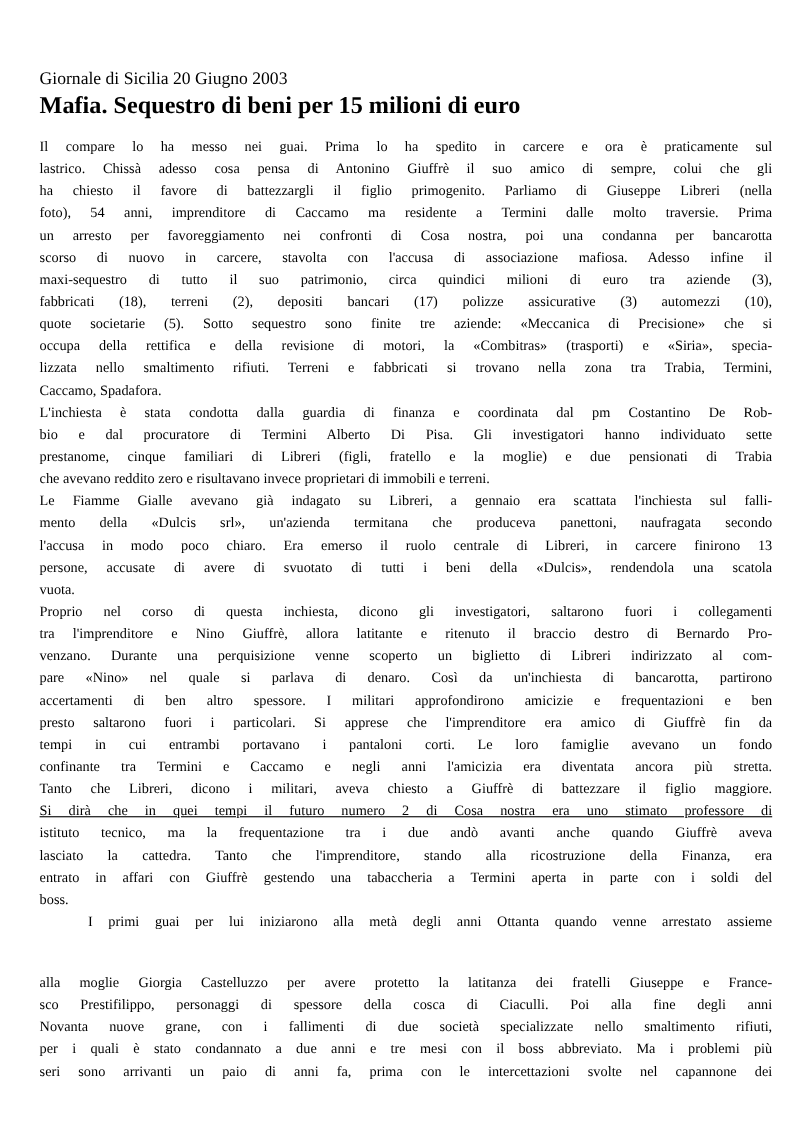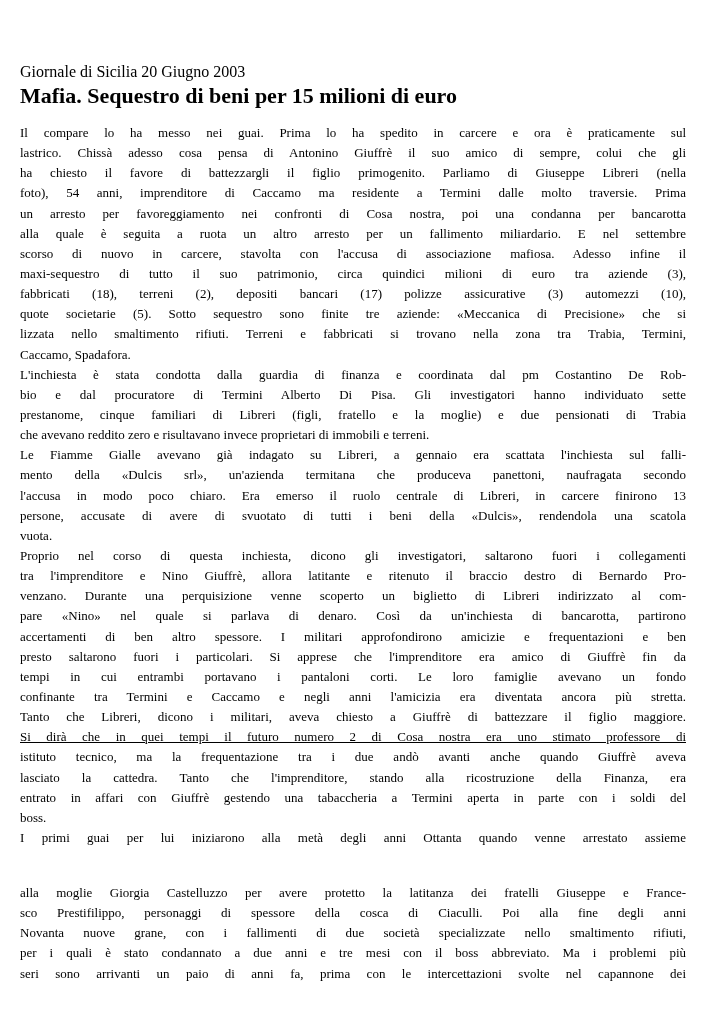--- a/index.html
+++ b/index.html
@@ -1,40 +1,40 @@
 <!DOCTYPE html>
 <html><head>
 <meta charset="utf-8">
 <style>
   html, body { margin: 0; padding: 0; background: #ffffff; }
   body { width: 725px; height: 1024px; position: relative; overflow: hidden; color: #000; font-family: "Liberation Serif", serif; }
-  .page { position: absolute; left: 20px; top: 62px; width: 666px; }
+  .page { position: absolute; left: 36px; top: 62px; width: 666px; }
   .source { font-size: 16px; line-height: 20px; margin: 0; white-space: nowrap; }
   .headline { font-size: 22px; font-weight: bold; line-height: 26px; margin: 1px 0 0 0; white-space: nowrap; }
   .body { margin-top: 14px; }
   .line { font-size: 13px; line-height: 20.15px; height: 20.15px; text-align: justify; text-align-last: justify; white-space: nowrap; overflow: visible; }
   .line.last { text-align-last: left; }
 </style>
 </head>
 <body>
 
 <div class="page">
   <p class="source">Giornale di Sicilia 20 Giugno 2003</p>
   <h1 class="headline">Mafia. Sequestro di beni per 15 milioni di euro</h1>
   <div class="body" id="article-body">
       <div class="line" style="white-space: normal;">Il compare lo ha messo nei guai. Prima lo ha spedito in carcere e ora è praticamente sul</div>
       <div class="line" style="white-space: normal;">lastrico. Chissà adesso cosa pensa di Antonino Giuffrè il suo amico di sempre, colui che gli</div>
       <div class="line" style="white-space: normal;">ha chiesto il favore di battezzargli il figlio primogenito. Parliamo di Giuseppe Libreri (nella</div>
       <div class="line" style="white-space: normal;">foto), 54 anni, imprenditore di Caccamo ma residente a Termini dalle molto traversie. Prima</div>
       <div class="line" style="white-space: normal;">un arresto per favoreggiamento nei confronti di Cosa nostra, poi una condanna per bancarotta</div>
-      <div class="line" style="white-space: normal;">alla quale è seguita a ruota un altro arresto per un fallimento miliardario. E nel settembre</div>
       <div class="line" style="white-space: normal;">scorso di nuovo in carcere, stavolta con l'accusa di associazione mafiosa. Adesso infine il</div>
       <div class="line" style="white-space: normal;">maxi-sequestro di tutto il suo patrimonio, circa quindici milioni di euro tra aziende (3),</div>
       <div class="line" style="white-space: normal;">fabbricati (18), terreni (2), depositi bancari (17) polizze assicurative (3) automezzi (10),</div>
       <div class="line" style="white-space: normal;">quote societarie (5). Sotto sequestro sono finite tre aziende: «Meccanica di Precisione» che si</div>
+      <div class="line" style="white-space: normal;">occupa della rettifica e della revisione di motori, la «Combitras» (trasporti) e «Siria», specia-</div>
       <div class="line" style="white-space: normal;">lizzata nello smaltimento rifiuti. Terreni e fabbricati si trovano nella zona tra Trabia, Termini,</div>
       <div class="line last" style="white-space: normal;">Caccamo, Spadafora.</div>
       <div class="line" style="white-space: normal;">L'inchiesta è stata condotta dalla guardia di finanza e coordinata dal pm Costantino De Rob-</div>
       <div class="line" style="white-space: normal;">bio e dal procuratore di Termini Alberto Di Pisa. Gli investigatori hanno individuato sette</div>
       <div class="line" style="white-space: normal;">prestanome, cinque familiari di Libreri (figli, fratello e la moglie) e due pensionati di Trabia</div>
       <div class="line last" style="white-space: normal;">che avevano reddito zero e risultavano invece proprietari di immobili e terreni.</div>
       <div class="line" style="white-space: normal;">Le Fiamme Gialle avevano già indagato su Libreri, a gennaio era scattata l'inchiesta sul falli-</div>
       <div class="line" style="white-space: normal;">mento della «Dulcis srl», un'azienda termitana che produceva panettoni, naufragata secondo</div>
       <div class="line" style="white-space: normal;">l'accusa in modo poco chiaro. Era emerso il ruolo centrale di Libreri, in carcere finirono 13</div>
       <div class="line" style="white-space: normal;">persone, accusate di avere di svuotato di tutti i beni della «Dulcis», rendendola una scatola</div>
@@ -46,20 +46,20 @@
       <div class="line" style="white-space: normal;">accertamenti di ben altro spessore. I militari approfondirono amicizie e frequentazioni e ben</div>
       <div class="line" style="white-space: normal;">presto saltarono fuori i particolari. Si apprese che l'imprenditore era amico di Giuffrè fin da</div>
       <div class="line" style="white-space: normal;">tempi in cui entrambi portavano i pantaloni corti. Le loro famiglie avevano un fondo</div>
       <div class="line" style="white-space: normal;">confinante tra Termini e Caccamo e negli anni l'amicizia era diventata ancora più stretta.</div>
       <div class="line" style="white-space: normal;">Tanto che Libreri, dicono i militari, aveva chiesto a Giuffrè di battezzare il figlio maggiore.</div>
       <div class="line" style="white-space: normal; text-decoration: underline;">Si dirà che in quei tempi il futuro numero 2 di Cosa nostra era uno stimato professore di</div>
       <div class="line" style="white-space: normal;">istituto tecnico, ma la frequentazione tra i due andò avanti anche quando Giuffrè aveva</div>
       <div class="line" style="white-space: normal;">lasciato la cattedra. Tanto che l'imprenditore, stando alla ricostruzione della Finanza, era</div>
       <div class="line" style="white-space: normal;">entrato in affari con Giuffrè gestendo una tabaccheria a Termini aperta in parte con i soldi del</div>
       <div class="line last" style="white-space: normal;">boss.</div>
-      <div class="line" style="white-space: normal;">I primi guai per lui iniziarono alla metà degli anni Ottanta quando venne arrestato assieme</div>
+      <div class="line" style="white-space: normal; margin-left: 44px;">I primi guai per lui iniziarono alla metà degli anni Ottanta quando venne arrestato assieme</div>
       <div class="line" style="white-space: normal; margin-top: 35px;">alla moglie Giorgia Castelluzzo per avere protetto la latitanza dei fratelli Giuseppe e France-</div>
       <div class="line" style="white-space: normal;">sco Prestifilippo, personaggi di spessore della cosca di Ciaculli. Poi alla fine degli anni</div>
       <div class="line" style="white-space: normal;">Novanta nuove grane, con i fallimenti di due società specializzate nello smaltimento rifiuti,</div>
       <div class="line" style="white-space: normal;">per i quali è stato condannato a due anni e tre mesi con il boss abbreviato. Ma i problemi più</div>
       <div class="line" style="white-space: normal;">seri sono arrivanti un paio di anni fa, prima con le intercettazioni svolte nel capannone dei</div>
     </div>
 </div>
 
 </body></html>

